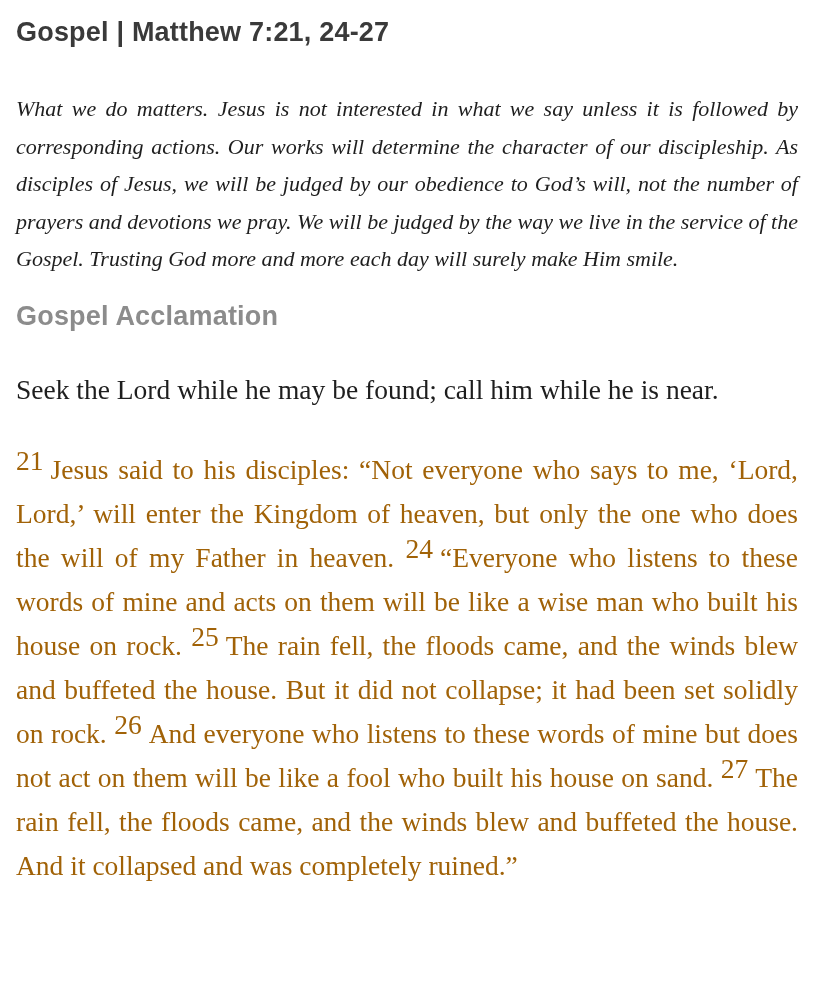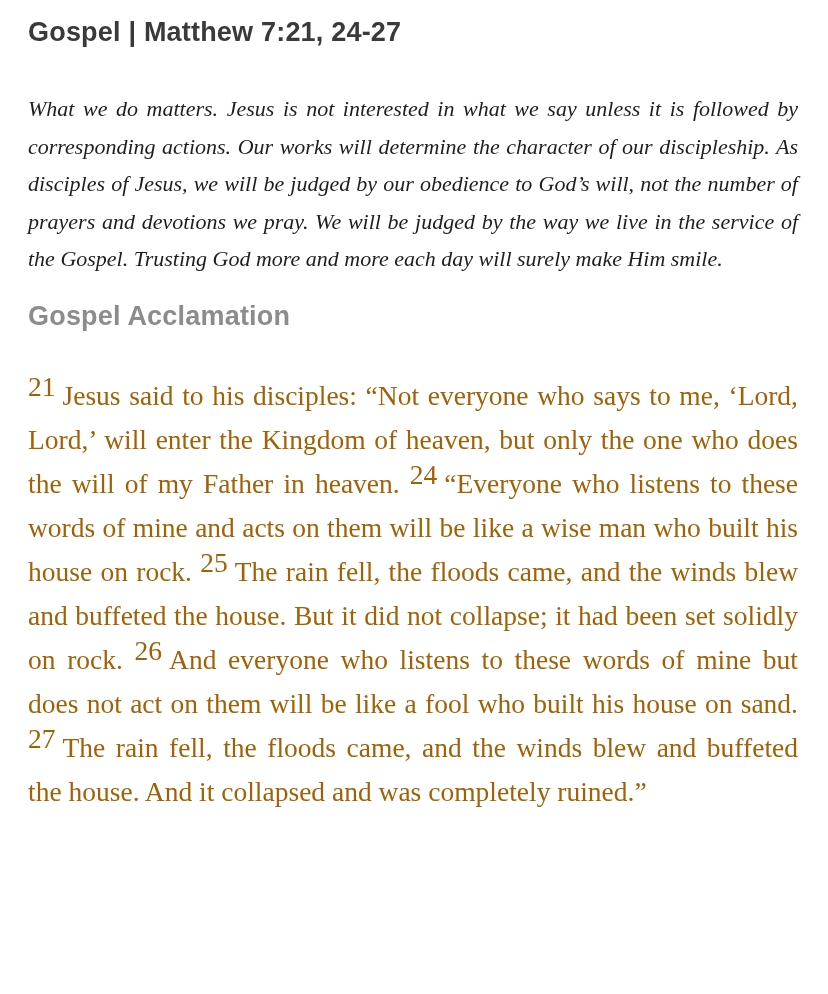--- a/index.html
+++ b/index.html
@@ -8,21 +8,21 @@
     background: #ffffff;
   }
   body {
     width: 828px;
     height: 994px;
     overflow: hidden;
     font-family: "Liberation Serif", serif;
     color: #1d1d1d;
   }
   .page {
-    padding: 16px 30px 0 28px;
+    padding: 16px 30px 0 16px;
   }
   .main-heading {
     font-family: "Liberation Sans", sans-serif;
     font-weight: bold;
     font-size: 27px;
     line-height: 32px;
     color: #3a3a3a;
     letter-spacing: 0.2px;
     margin: 0;
   }
@@ -72,16 +72,17 @@
 <body>
 
 <div class="page">
 
   <h1 class="main-heading">Gospel | Matthew 7:21, 24-27</h1>
 
   <p class="reflection">What we do matters. Jesus is not interested in what we say unless it is followed by corresponding actions. Our works will determine the character of our discipleship. As disciples of Jesus, we will be judged by our obedience to God’s will, not the number of prayers and devotions we pray. We will be judged by the way we live in the service of the Gospel. Trusting God more and more each day will surely make Him smile.</p>
 
   <h2 class="sub-heading">Gospel Acclamation</h2>
 
+  <p class="acclamation-text">Seek the Lord while he may be found; call him while he is near.</p>
 
   <p class="passage"><span class="verse-num">21</span><span class="verse-text">Jesus said to his disciples: “Not everyone who says to me, ‘Lord, Lord,’ will enter the Kingdom of heaven, but only the one who does the will of my Father in heaven.</span> <span class="verse-num">24</span><span class="verse-text">“Everyone who listens to these words of mine and acts on them will be like a wise man who built his house on rock.</span> <span class="verse-num">25</span><span class="verse-text">The rain fell, the floods came, and the winds blew and buffeted the house. But it did not collapse; it had been set solidly on rock.</span> <span class="verse-num">26</span><span class="verse-text">And everyone who listens to these words of mine but does not act on them will be like a fool who built his house on sand.</span> <span class="verse-num">27</span><span class="verse-text">The rain fell, the floods came, and the winds blew and buffeted the house. And it collapsed and was completely ruined.”</span></p>
 
 </div>
 
 </body></html>

